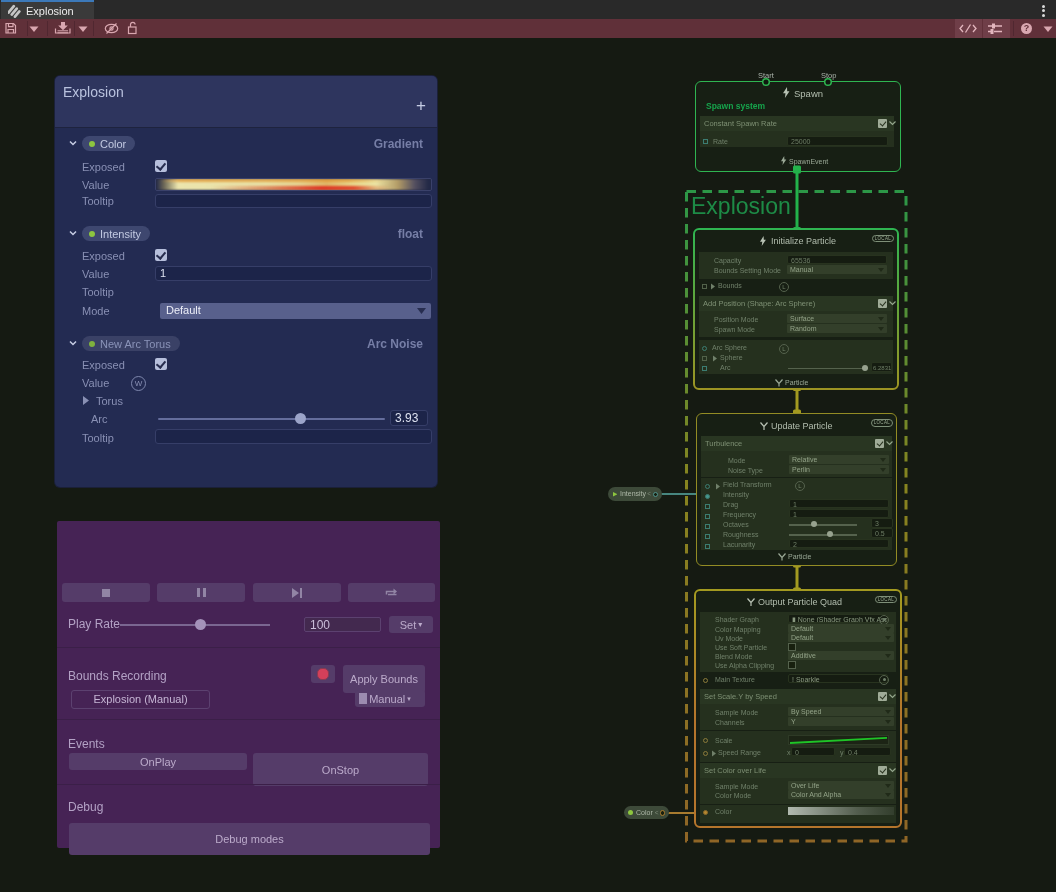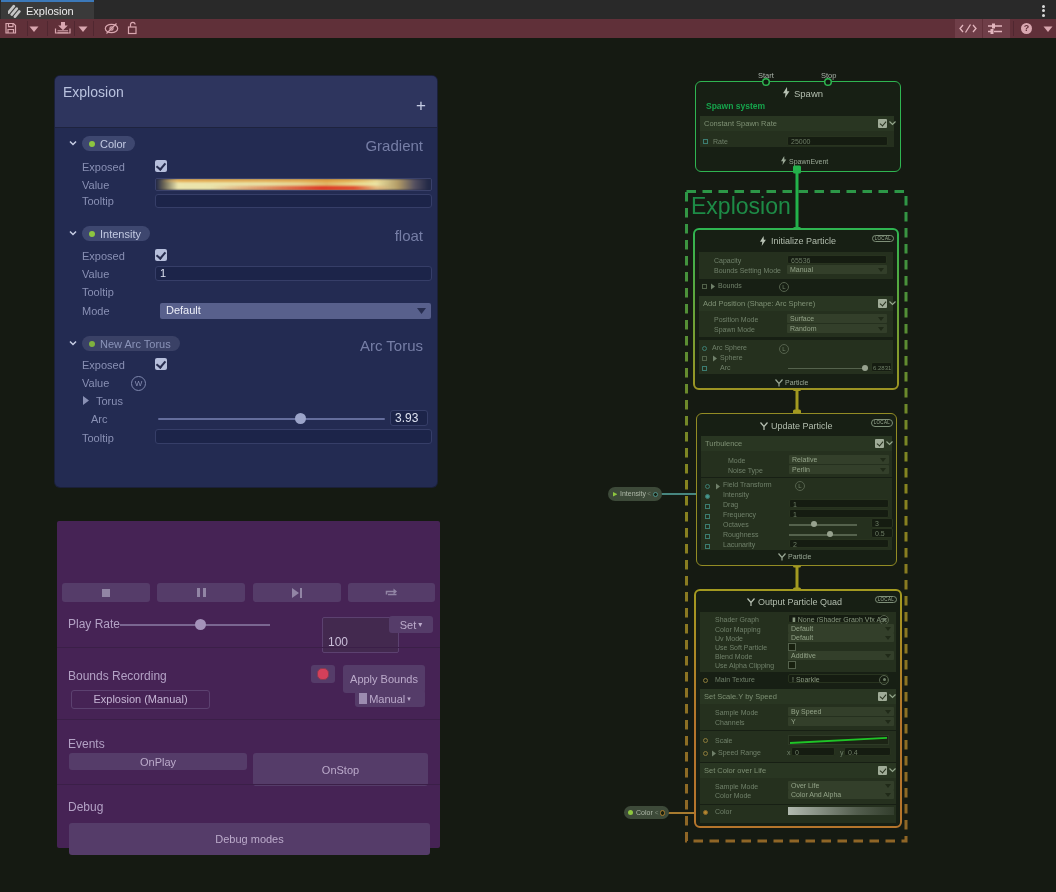--- a/index.html
+++ b/index.html
@@ -10,21 +10,21 @@
 #tab .txt{position:absolute;left:25px;top:3px;}
 #toolbar{left:0;top:19px;width:1056px;height:19px;background:#603039;}
 .tb-sep{position:absolute;top:2px;width:1px;height:15px;background:#502730;}
 .tb-box{position:absolute;top:0;height:19px;background:#6f3e48;display:flex;align-items:center;justify-content:center;}
 
 #bb{left:55px;top:76px;width:382px;height:411px;background:#232b52;border-radius:5px;box-shadow:0 0 0 1px #1b2038;}
 #bb-head{left:0;top:0;width:382px;height:51px;background:#2e355e;border-radius:5px 5px 0 0;border-bottom:1px solid #1e233e;}
 #bb-head .t{position:absolute;left:8px;top:8px;font-size:14px;color:#b9c2de;}
 #bb-head .plus{position:absolute;right:11px;top:20px;font-size:17px;color:#c6cde4;font-weight:400;}
 .bb-lab{position:absolute;font-size:11px;color:#8990b4;}
-.bb-type{position:absolute;right:14px;font-size:15px;color:#767ea6;}
+.bb-type{position:absolute;right:14px;font-size:12px;color:#767ea6;font-weight:bold;}
 .chev{position:absolute;left:14px;width:8px;height:8px;}
 .pill{position:absolute;height:15px;border-radius:8px;background:#3e476f;display:flex;align-items:center;font-size:11px;color:#c3cae2;padding:0 9px 0 7px;}
 .dot{width:6px;height:6px;border-radius:3px;background:#8dc63f;margin-right:5px;}
 .cb{position:absolute;width:12px;height:12px;background:#b6bfdc;border-radius:2px;}
 .cb:after{content:"";position:absolute;left:3px;top:1px;width:4px;height:7px;border:solid #272d4f;border-width:0 2px 2px 0;transform:rotate(40deg);}
 .inp{position:absolute;background:#1c2449;border:1px solid #363e68;border-radius:3px;box-sizing:border-box;font-size:11px;color:#dde2f0;padding:0 4px;line-height:12px;}
 
 #vc{left:57px;top:521px;width:383px;height:327px;background:#462355;border-radius:2px;}
 #vc-head{left:0;top:0;width:383px;height:47px;background:#4e2f60;border-bottom:1px solid #371c44;}
 .vc-btn{position:absolute;background:#553c69;border-radius:3px;display:flex;align-items:center;justify-content:center;color:#bcabcb;font-size:11px;}
@@ -150,21 +150,21 @@
   <div class="abs" style="left:105px;top:227px;width:271px;height:16px;background:#58608c;border-radius:2px;font-size:11px;color:#eceef8;padding:1px 0 0 6px;box-sizing:border-box;">Default
     <svg style="position:absolute;right:5px;top:5px" width="9" height="7">
         <path d="M0 0l4.5 6 4.5-6z" fill="#272d4f"></path>
       </svg>
   </div>
 
   <svg class="chev" style="top:263px" viewBox="0 0 8 8">
       <path d="M1 2.5l3 3 3-3" stroke="#c6cde4" stroke-width="1.5" fill="none"></path>
     </svg>
   <div class="pill" style="left:27px;top:260px;background:#3a4166;color:#8a93b8;"><span class="dot" style="background:#7fb13e"></span>New Arc Torus</div>
-  <div class="bb-type" style="top:261px">Arc Torus</div>
+  <div class="bb-type" style="top:261px">Arc Noise</div>
   <div class="bb-lab" style="left:27px;top:283px">Exposed</div>
     <div class="cb" style="left:100px;top:282px"></div>
   <div class="bb-lab" style="left:27px;top:301px">Value</div>
   <div class="abs" style="left:76px;top:300px;width:13px;height:13px;border:1px solid #7e87ad;border-radius:8px;color:#8990b4;font-size:8px;text-align:center;line-height:13px;">W</div>
   <svg class="abs" style="left:27px;top:320px" width="8" height="9">
       <path d="M1 0l6 4.5-6 4.5z" fill="#8990b4"></path>
     </svg>
   <div class="bb-lab" style="left:41px;top:319px">Torus</div>
   <div class="bb-lab" style="left:36px;top:337px">Arc</div>
   <div class="abs" style="left:103px;top:342px;width:227px;height:2px;background:#646d9c;border-radius:1px;"></div>
@@ -191,21 +191,21 @@
   <div class="vc-btn" style="left:291px;top:62px;width:87px;height:19px">
     <svg width="13" height="11" viewBox="0 0 13 11">
         <path d="M1.5 7.5v-3h8.5" stroke="#9285a5" stroke-width="1.5" fill="none"></path>
         <path d="M8.5 1.5L12 4.5 8.5 7.5z" fill="#9285a5"></path>
         <path d="M3 7.5h8.5" stroke="#9285a5" stroke-width="1.5"></path>
       </svg>
     </div>
   <div class="vc-lab" style="left:11px;top:96px">Play Rate</div>
   <div class="abs" style="left:63px;top:103px;width:150px;height:2px;background:#7a6691;"></div>
   <div class="abs" style="left:138px;top:98px;width:11px;height:11px;border-radius:6px;background:#a492ba;"></div>
-  <div class="abs" style="left:247px;top:96px;width:77px;height:15px;background:#43294f;border:1px solid #5c4170;border-radius:2px;font-size:12px;color:#cabed9;padding:17px 5px;box-sizing:border-box;margin-left:18px;">100</div>
+  <div class="abs" style="left:247px;top:96px;width:77px;height:15px;background:#43294f;border:1px solid #5c4170;border-radius:2px;font-size:12px;color:#cabed9;padding:0 5px;box-sizing:border-box;">100</div>
   <div class="vc-btn" style="left:332px;top:95px;width:44px;height:17px">Set <span style="font-size:8px;margin-left:2px">▾</span></div>
   <div class="vc-sep" style="top:126px"></div>
   <div class="vc-lab" style="left:11px;top:148px">Bounds Recording</div>
   <div class="vc-btn" style="left:254px;top:144px;width:24px;height:18px">
       <span style="width:10px;height:10px;border-radius:5px;background:#d4405a;border:1.5px solid #8a3a52;display:block"></span>
     </div>
   <div class="vc-btn" style="left:286px;top:144px;width:82px;height:28px">Apply Bounds</div>
   <div class="abs" style="left:14px;top:169px;width:137px;height:17px;border:1px solid #5c4170;border-radius:3px;font-size:11px;color:#c5b5d4;text-align:center;line-height:17px;">Explosion (Manual)</div>
   <div class="vc-btn" style="left:298px;top:169px;width:70px;height:17px"><span style="position:absolute;left:4px;top:3px;width:8px;height:11px;background:#9c8cb0;"></span>Manual <span style="font-size:7px;margin-left:2px">▾</span></div>
   <div class="vc-sep" style="top:198px"></div>

